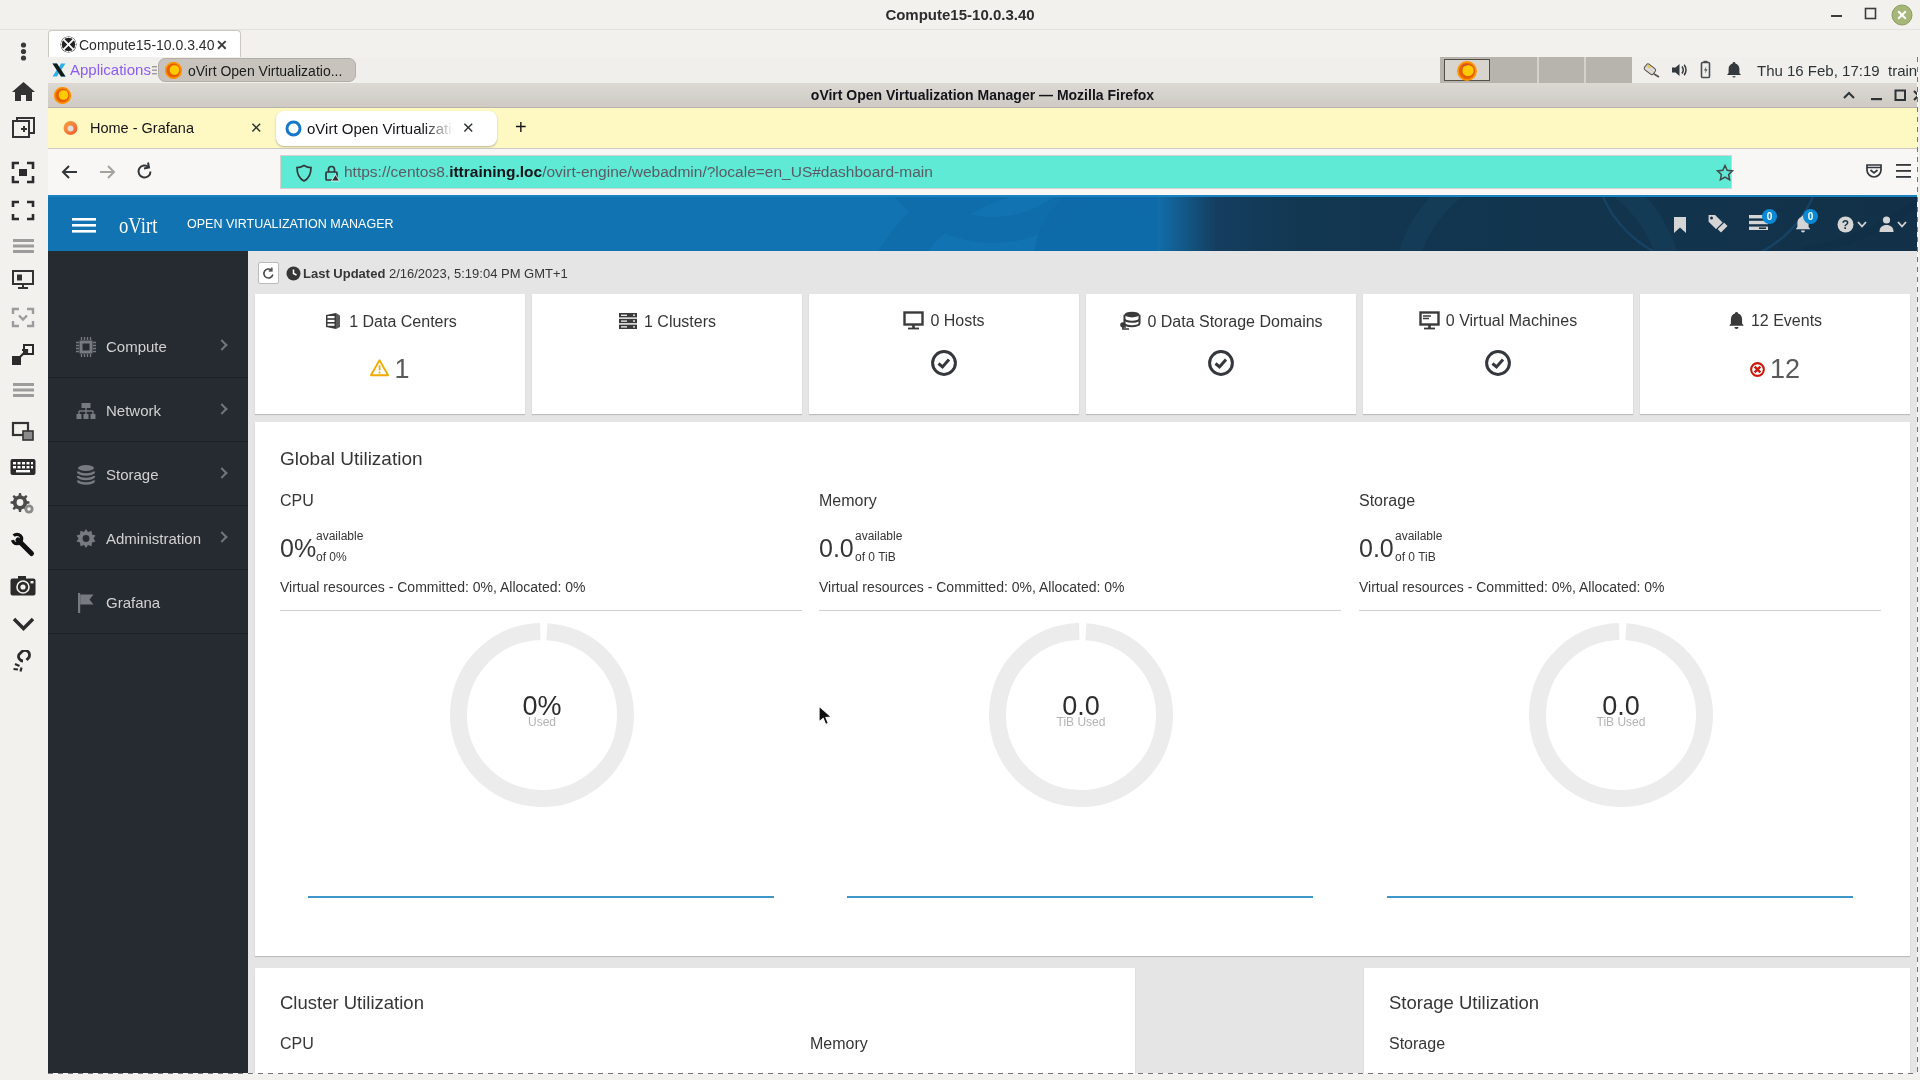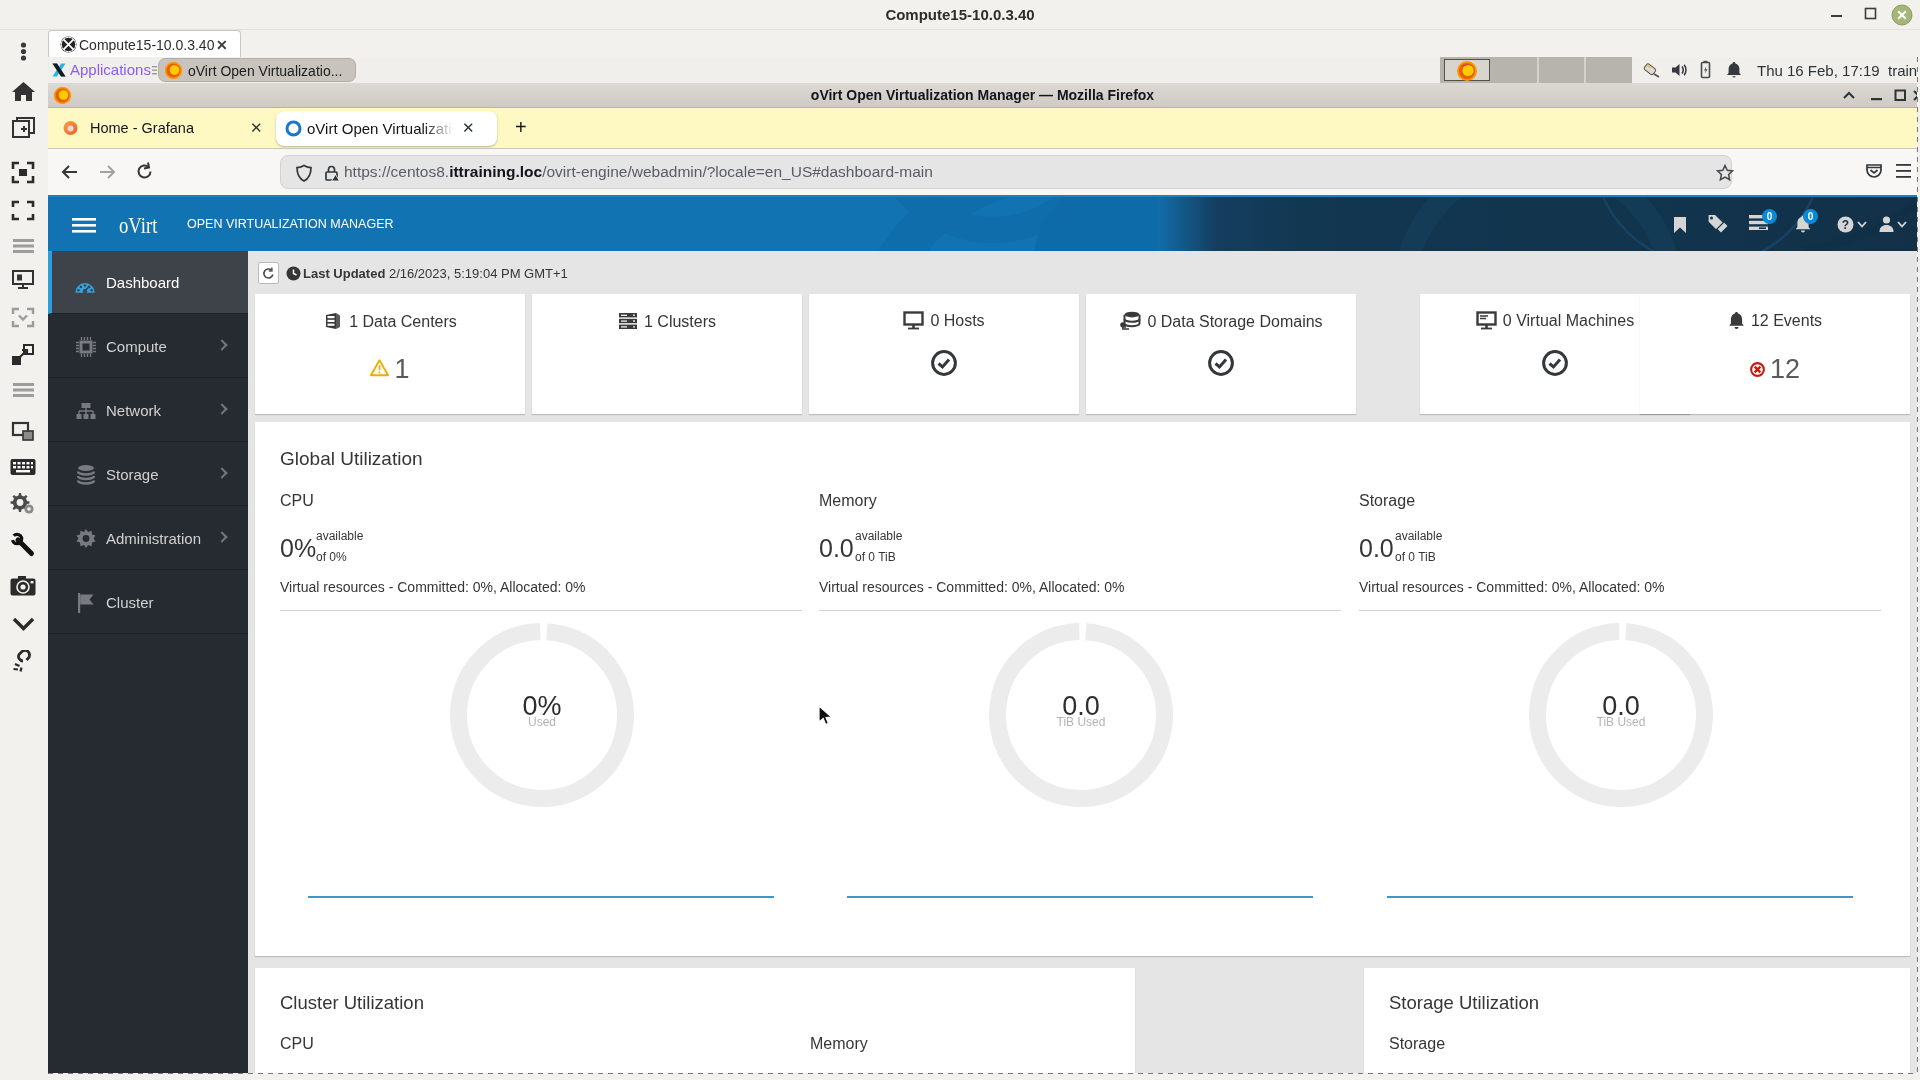--- a/index.html
+++ b/index.html
@@ -32,21 +32,21 @@
 #fftabs { left:0; top:51px; width:1869px; height:41px; background:#fef9c3; border-bottom:1px solid #ccc8c2; }
 .fftab1-txt { position:absolute; left:42px; top:12px; font-size:14.5px; color:#15141a; }
 .fftab1-x { position:absolute; left:202px; top:11px; font-size:15px; color:#2e3436; }
 .fftab2 { position:absolute; left:228px; top:3px; width:221px; height:35px; background:#fff; border-radius:8px; box-shadow:0 1px 2px rgba(0,0,0,.28); }
 .fftab2 .txt { position:absolute; left:31px; top:9px; font-size:15px; color:#15141a; width:152px; overflow:hidden; white-space:nowrap; }
 .fftab2 .fade { position:absolute; left:148px; top:5px; width:35px; height:26px; background:linear-gradient(to right, rgba(255,255,255,0), #fff 85%); }
 .fftab2 .x { position:absolute; left:186px; top:8px; font-size:15px; color:#2e3436; }
 .ffplus { position:absolute; left:467px; top:8px; font-size:20px; font-weight:normal; color:#15141a; }
 
 #ffurl { left:0; top:92px; width:1869px; height:46px; background:#f8f7f5; }
-#urlfield { position:absolute; left:232px; top:6px; width:1452px; height:34px; background:#e5e5e5; border:1px solid #d5d1cb; border-radius:8px; }
+#urlfield { position:absolute; left:232px; top:6px; width:1452px; height:34px; background:#5eead4; border:1px solid #d5d1cb; border-radius:0; }
 #urlfield .u { position:absolute; left:63px; top:7px; font-size:15.5px; color:#5b5b66; white-space:nowrap; }
 #urlfield .u b { color:#15141a; font-weight:bold; }
 
 #masthead { left:0; top:138px; width:1869px; height:56px; overflow:hidden; background:linear-gradient(to right,#1273b2 0%,#1273b2 59%,#143e60 62.5%,#123751 67%,#123149 100%); }
 #masthead .topline { position:absolute; left:0; top:0; width:100%; height:2px; background:#1b82c2; }
 #mhlogo { position:absolute; left:71px; top:17px; font-family:"Liberation Serif", serif; font-size:24px; color:#fff; transform:scaleX(0.78); transform-origin:left center; }
 #mhtext { position:absolute; left:139px; top:22px; font-size:12.5px; letter-spacing:0; color:#fff; }
 .badge { position:absolute; width:15px; height:15px; border-radius:50%; background:#0a8ad6; color:#fff; font-size:10px; font-weight:bold; text-align:center; line-height:15px; }
 
 #nav { left:0; top:194px; width:200px; height:823px; background:#262b31; }
@@ -392,35 +392,20 @@
       </svg>
     <svg class="ic" style="left:1830px;top:20px" width="17" height="18">
         <circle cx="8.5" cy="5" r="3.6" fill="#d5d5d5"></circle>
         <path d="M1.5 17 C1.5 12 4.5 10 8.5 10 C12.5 10 15.5 12 15.5 17 Z" fill="#d5d5d5"></path>
       </svg>
     <svg class="ic" style="left:1849px;top:26px" width="10" height="7">
         <path d="M1 1 L5 5.5 L9 1" stroke="#d5d5d5" stroke-width="1.8" fill="none"></path>
       </svg>
   </div>
   <div class="abs" id="nav">
-    <div class="navitem sel" style="top:0px">
-      <svg class="ic" style="left:23px;top:27px" width="20" height="15">
-          <path d="M0.3 14.8 A9.7 9.7 0 0 1 19.7 14.8 Z" fill="#35a3db"></path>
-          <g fill="#3e434a">
-            <circle cx="3.4" cy="12.2" r="1.25"></circle>
-            <circle cx="5.9" cy="8.9" r="1.25"></circle>
-            <circle cx="10" cy="7.6" r="1.25"></circle>
-            <circle cx="14.1" cy="8.9" r="1.25"></circle>
-            <circle cx="16.6" cy="12.2" r="1.25"></circle>
-          </g>
-          <path d="M10.5 12.5 L14.6 7.9" stroke="#3e434a" stroke-width="1.6"></path>
-          <circle cx="10" cy="13.2" r="2.1" fill="#3e434a"></circle>
-        </svg>
-      <div class="lbl">Dashboard</div>
-    </div>
     <div class="navitem" style="top:64px">
       <svg class="ic" style="left:28px;top:22px" width="20" height="20">
           <rect x="3.5" y="3.5" width="13" height="13" fill="#777b80"></rect>
           <rect x="6.5" y="6.5" width="7" height="7" fill="#262b31"></rect>
           <g stroke="#777b80" stroke-width="1.3">
             <path d="M5.5 0 V3 M8.5 0 V3 M11.5 0 V3 M14.5 0 V3 M5.5 17 V20 M8.5 17 V20 M11.5 17 V20 M14.5 17 V20 M0 5.5 H3 M0 8.5 H3 M0 11.5 H3 M0 14.5 H3 M17 5.5 H20 M17 8.5 H20 M17 11.5 H20 M17 14.5 H20"></path>
           </g>
         </svg>
       <div class="lbl">Compute</div>
         <div class="chev"></div>
@@ -452,21 +437,21 @@
           <circle cx="10" cy="9.5" r="3.4" fill="#262b31"></circle>
         </svg>
       <div class="lbl">Administration</div>
         <div class="chev"></div>
     </div>
     <div class="navitem" style="top:320px">
       <svg class="ic" style="left:29px;top:22px" width="18" height="20">
           <rect x="1" y="0" width="2.2" height="20" fill="#777b80"></rect>
           <path d="M3.2 1.5 L16.5 1.5 L12.5 6.5 L16.5 11.5 L3.2 11.5 Z" fill="#777b80"></path>
         </svg>
-      <div class="lbl">Cluster</div>
+      <div class="lbl">Grafana</div>
     </div>
   </div>
   <div class="abs" id="content">
     <div id="lastupd">
       <div id="refbtn">
           <svg class="ic" style="left:3px;top:4px" width="13" height="13">
             <path d="M10.8 7.5 A4.5 4.5 0 1 1 9.5 3.2" stroke="#4a4a4a" stroke-width="1.6" fill="none"></path>
             <path d="M9.8 0.5 L10 3.8 L6.8 4" fill="none" stroke="#4a4a4a" stroke-width="1.4"></path>
           </svg>
         </div>
@@ -526,21 +511,21 @@
             <path d="M5.5 3.8 V8 A7.5 2.8 0 0 0 20.5 8 V3.8" fill="none" stroke="#3a3a3a" stroke-width="2"></path>
             <path d="M5.5 8.2 V12.4 A7.5 2.8 0 0 0 20.5 12.4 V8.2" fill="none" stroke="#3a3a3a" stroke-width="2"></path>
             <circle cx="3.8" cy="13.8" r="2.6" fill="#3a3a3a"></circle>
             <path d="M3.8 14 V18 H10 M3.8 16 H7" stroke="#3a3a3a" stroke-width="1.4" fill="none"></path>
           </svg>0 Data Storage Domains</div>
       <div class="val" style="top:56px"><svg style="margin-right:0" width="26" height="26" viewBox="0 0 26 26">
             <circle cx="13" cy="13" r="11.4" fill="none" stroke="#34383c" stroke-width="3"></circle>
             <path d="M7.5 13.5 L11.5 17 L18 9.5" fill="none" stroke="#34383c" stroke-width="3"></path>
           </svg></div>
     </div>
-    <div class="card scard" style="left:1172px">
+    <div class="card scard" style="left:1115px">
       <div class="title"><svg width="21" height="19" viewBox="0 0 21 19">
             <rect x="1.5" y="1.5" width="18" height="12" fill="none" stroke="#3a3a3a" stroke-width="2.4"></rect>
             <path d="M4 5 H12 M4 7.5 H10" stroke="#3a3a3a" stroke-width="1.4"></path>
             <rect x="9.2" y="14" width="2.6" height="3" fill="#3a3a3a"></rect>
             <rect x="5" y="16.6" width="11" height="1.8" fill="#3a3a3a"></rect>
           </svg>0 Virtual Machines</div>
       <div class="val" style="top:56px"><svg style="margin-right:0" width="26" height="26" viewBox="0 0 26 26">
             <circle cx="13" cy="13" r="11.4" fill="none" stroke="#34383c" stroke-width="3"></circle>
             <path d="M7.5 13.5 L11.5 17 L18 9.5" fill="none" stroke="#34383c" stroke-width="3"></path>
           </svg></div>

